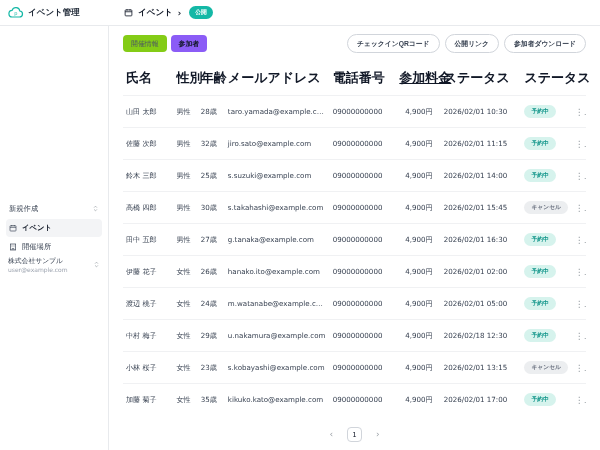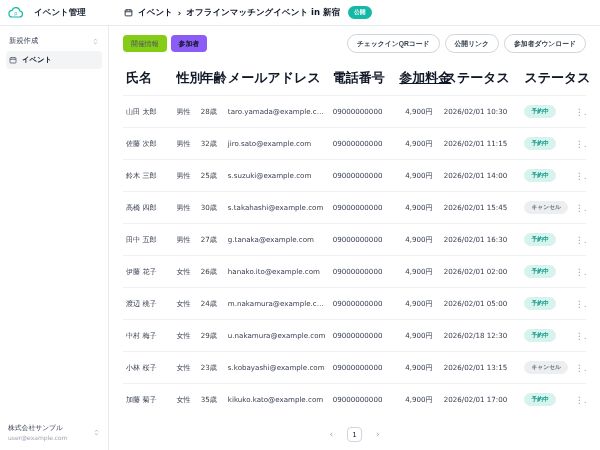--- a/index.html
+++ b/index.html
@@ -12,30 +12,30 @@
   *{box-sizing:border-box;}
   html,body{margin:0;padding:0;}
   body{
     width:600px;height:450px;overflow:hidden;background:#fff;color:var(--text);
     font-family:"DejaVu Sans","Liberation Sans",sans-serif;
   }
   .app{display:flex;flex-direction:column;height:450px;}
 
   
   .topbar{height:26px;flex-shrink:0;display:flex;align-items:center;border-bottom:1px solid var(--border);}
-  .brand{width:109px;flex-shrink:0;display:flex;align-items:center;gap:10px;padding-left:8px;}
+  .brand{width:109px;flex-shrink:0;display:flex;align-items:center;gap:4px;padding-left:8px;}
   .brand-title{font-size:8.5px;font-weight:600;white-space:nowrap;}
   .breadcrumb{display:flex;align-items:center;gap:5px;padding-left:15px;font-size:8.5px;font-weight:700;white-space:nowrap;color:#111827;}
   .crumb-sep{color:#111827;font-weight:700;}
   .badge-public{background:var(--accent);color:#fff;font-size:5.8px;font-weight:600;padding:2px 6px;border-radius:999px;margin-left:3px;}
   .icon{display:inline-flex;align-items:center;justify-content:center;color:#5f6368;}
 
   
   .shell{display:flex;flex:1;min-height:0;}
-  .sidebar{width:109px;flex-shrink:0;border-right:1px solid var(--border);display:flex;flex-direction:column;justify-content:space-between;padding:6px 6px 8px;}
+  .sidebar{width:109px;flex-shrink:0;border-right:1px solid var(--border);display:flex;flex-direction:column;justify-content:center;padding:6px 6px 8px;}
   .new-row{display:flex;align-items:center;justify-content:space-between;font-size:7.3px;color:#374151;padding:4px 3px;border-radius:4px;cursor:pointer;}
   .side-item{display:flex;align-items:center;gap:5px;font-size:7.3px;color:#374151;padding:4px 3px;border-radius:4px;margin-top:1px;cursor:pointer;}
   .side-item.active{background:#f3f4f6;font-weight:600;color:#111827;}
   .side-footer{display:flex;align-items:center;justify-content:space-between;padding:0 2px;cursor:pointer;}
   .sf-company{font-size:6.8px;font-weight:400;color:#374151;line-height:1.5;}
   .sf-email{font-size:6px;color:var(--muted);line-height:1.4;}
 
   
   .main{flex:1;min-width:0;padding:6px 14px 0;display:flex;flex-direction:column;}
   .toolbar{display:flex;align-items:center;justify-content:space-between;margin:2px 0 8px;}
@@ -76,21 +76,20 @@
     </div>
     <div class="breadcrumb">
       <span class="icon">
         <svg width="9" height="9" viewBox="0 0 24 24" fill="none" stroke="#111827" stroke-width="2.2">
           <rect x="3" y="5" width="18" height="16" rx="2"></rect>
             <path d="M8 3v4M16 3v4M3 10h18"></path>
         </svg>
       </span>
       <span>イベント</span>
       <span class="crumb-sep">›</span>
-      <span>オフラインマッチングイベント in 新宿</span>
       <span class="badge-public">公開</span>
     </div>
   </header>
 
   <div class="shell">
 
     <aside class="sidebar">
       <div>
         <div class="new-row">
           <span>新規作成</span>
@@ -101,20 +100,29 @@
           </span>
         </div>
         <div class="side-item active">
           <span class="icon">
             <svg width="8" height="8" viewBox="0 0 24 24" fill="none" stroke="#374151" stroke-width="2">
               <rect x="3" y="5" width="18" height="16" rx="2"></rect>
                 <path d="M8 3v4M16 3v4M3 10h18"></path>
             </svg>
           </span>
           <span>イベント</span>
+        </div>
+        <div class="side-item">
+          <span class="icon">
+            <svg width="8" height="8" viewBox="0 0 24 24" fill="none" stroke="#374151" stroke-width="2">
+              <rect x="4" y="3" width="16" height="18"></rect>
+                <path d="M9 21v-4h6v4M8 7h2M14 7h2M8 11h2M14 11h2"></path>
+            </svg>
+          </span>
+          <span>開催場所</span>
         </div>
       </div>
       <div class="side-footer">
         <div>
           <div class="sf-company">株式会社サンプル</div>
           <div class="sf-email">user@example.com</div>
         </div>
         <span class="icon">
           <svg width="7" height="7" viewBox="0 0 24 24" fill="none" stroke="#9aa0a6" stroke-width="2.4">
             <path d="M7 9l5-5 5 5M7 15l5 5 5-5"></path>
@@ -225,21 +233,21 @@
               <td>09000000000</td>
               <td class="num">4,900円</td>
               <td>2026/02/01 02:00</td>
               <td><span class="status-badge reserved">予約中</span></td>
               <td class="kebab">⋮</td>
             </tr>
             <tr>
               <td>渡辺 桃子</td>
               <td>女性</td>
               <td>24歳</td>
-              <td>m.nakamura@example.com</td>
+              <td>m.watanabe@example.com</td>
               <td>09000000000</td>
               <td class="num">4,900円</td>
               <td>2026/02/01 05:00</td>
               <td><span class="status-badge reserved">予約中</span></td>
               <td class="kebab">⋮</td>
             </tr>
             <tr>
               <td>中村 梅子</td>
               <td>女性</td>
               <td>29歳</td>

